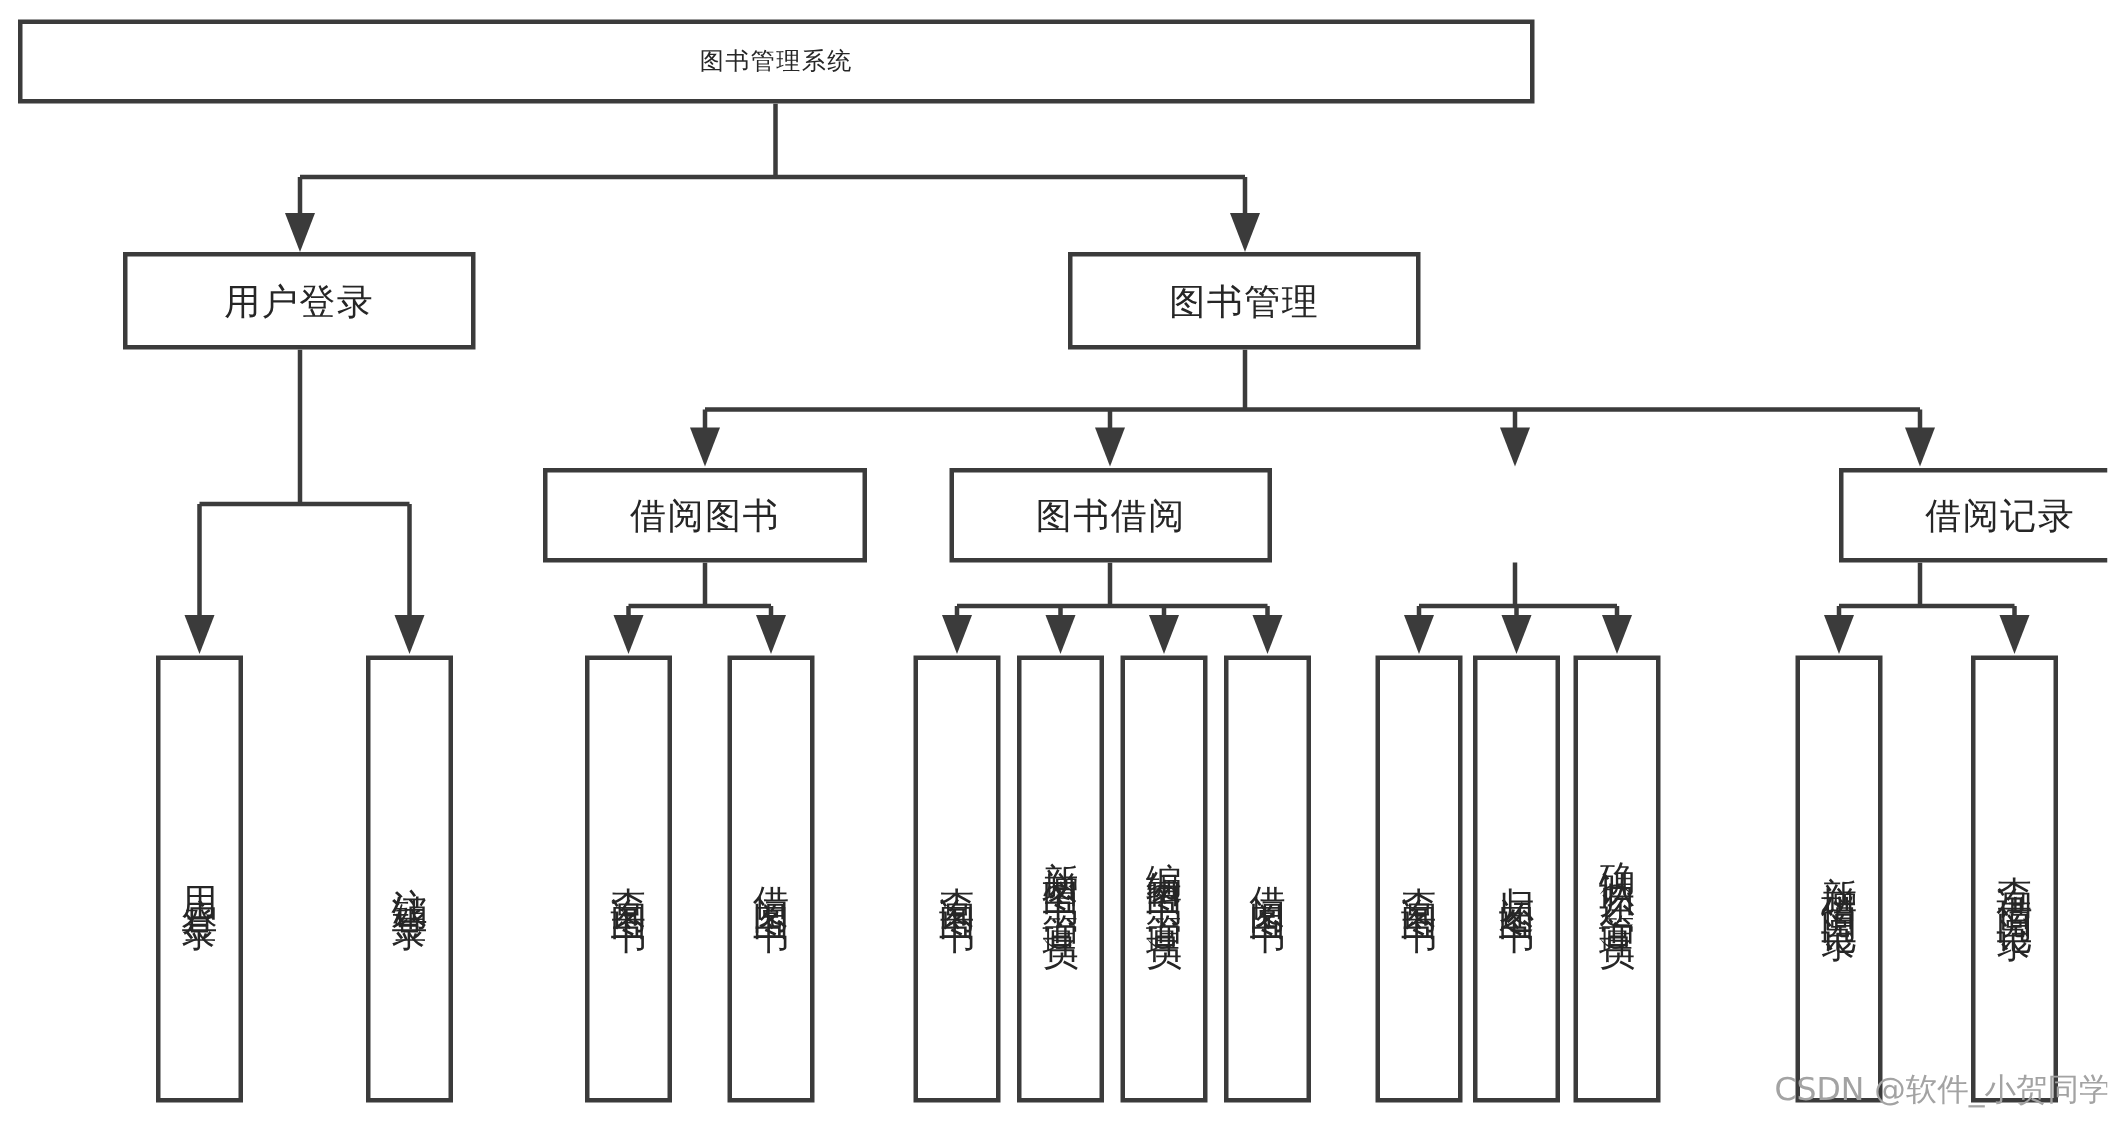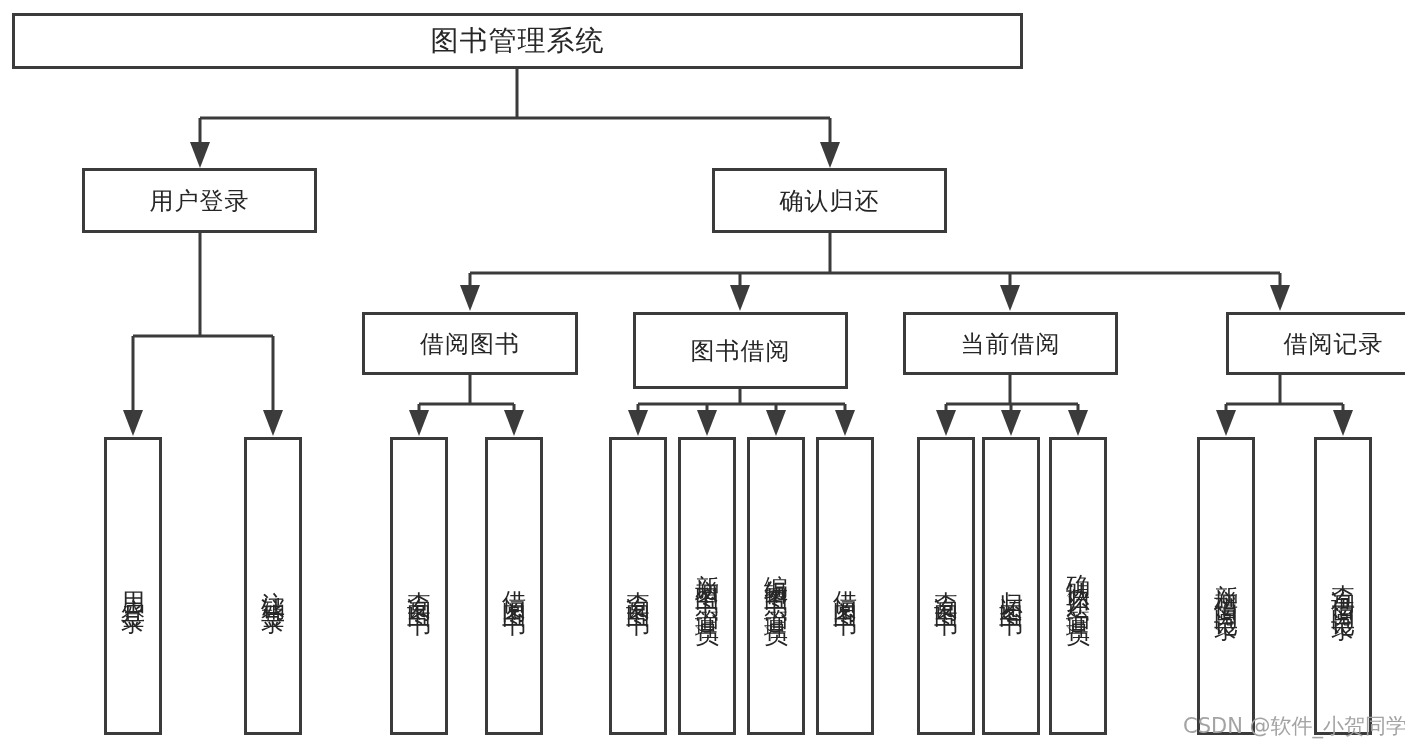--- a/index.html
+++ b/index.html
@@ -27,21 +27,21 @@
     justify-content:center;
     z-index:2;
     overflow:hidden;
   }
   .hlabel {
     font-size:24px;
     color: var(--text, #262626);
     letter-spacing:1px;
     white-space:nowrap;
   }
-  .root .hlabel { font-size:28px; }
+  .root .hlabel { font-size:16px; }
   .vtext {
     writing-mode:vertical-rl;
     text-orientation:mixed;
     font-size:24px;
     letter-spacing:7px;
     line-height:1;
     color: var(--text, #262626);
     white-space:nowrap;
   }
   .watermark {
@@ -95,31 +95,28 @@
   </svg>
 
   <div class="box root" style="left:12px;top:13px;width:1011px;height:56px;">
     <span class="hlabel">图书管理系统</span>
   </div>
 
   <div class="box" style="left:82px;top:168px;width:235px;height:65px;">
     <span class="hlabel">用户登录</span>
   </div>
   <div class="box" style="left:712px;top:168px;width:235px;height:65px;">
-    <span class="hlabel">确认归还</span>
+    <span class="hlabel">图书管理</span>
   </div>
 
   <div class="box" style="left:362px;top:312px;width:216px;height:63px;">
     <span class="hlabel">借阅图书</span>
   </div>
-  <div class="box" style="left:633px;top:312px;width:215px;height:77px;">
+  <div class="box" style="left:633px;top:312px;width:215px;height:63px;">
     <span class="hlabel">图书借阅</span>
-  </div>
-  <div class="box" style="left:903px;top:312px;width:215px;height:63px;">
-    <span class="hlabel">当前借阅</span>
   </div>
   <div class="box" style="left:1226px;top:312px;width:215px;height:63px;">
     <span class="hlabel">借阅记录</span>
   </div>
 
   <div class="box leaf" style="left:104px;top:437px;width:58px;height:298px;">
     <span class="vtext">用户登录</span>
   </div>
   <div class="box leaf" style="left:244px;top:437px;width:58px;height:298px;">
     <span class="vtext">注销登录</span>

